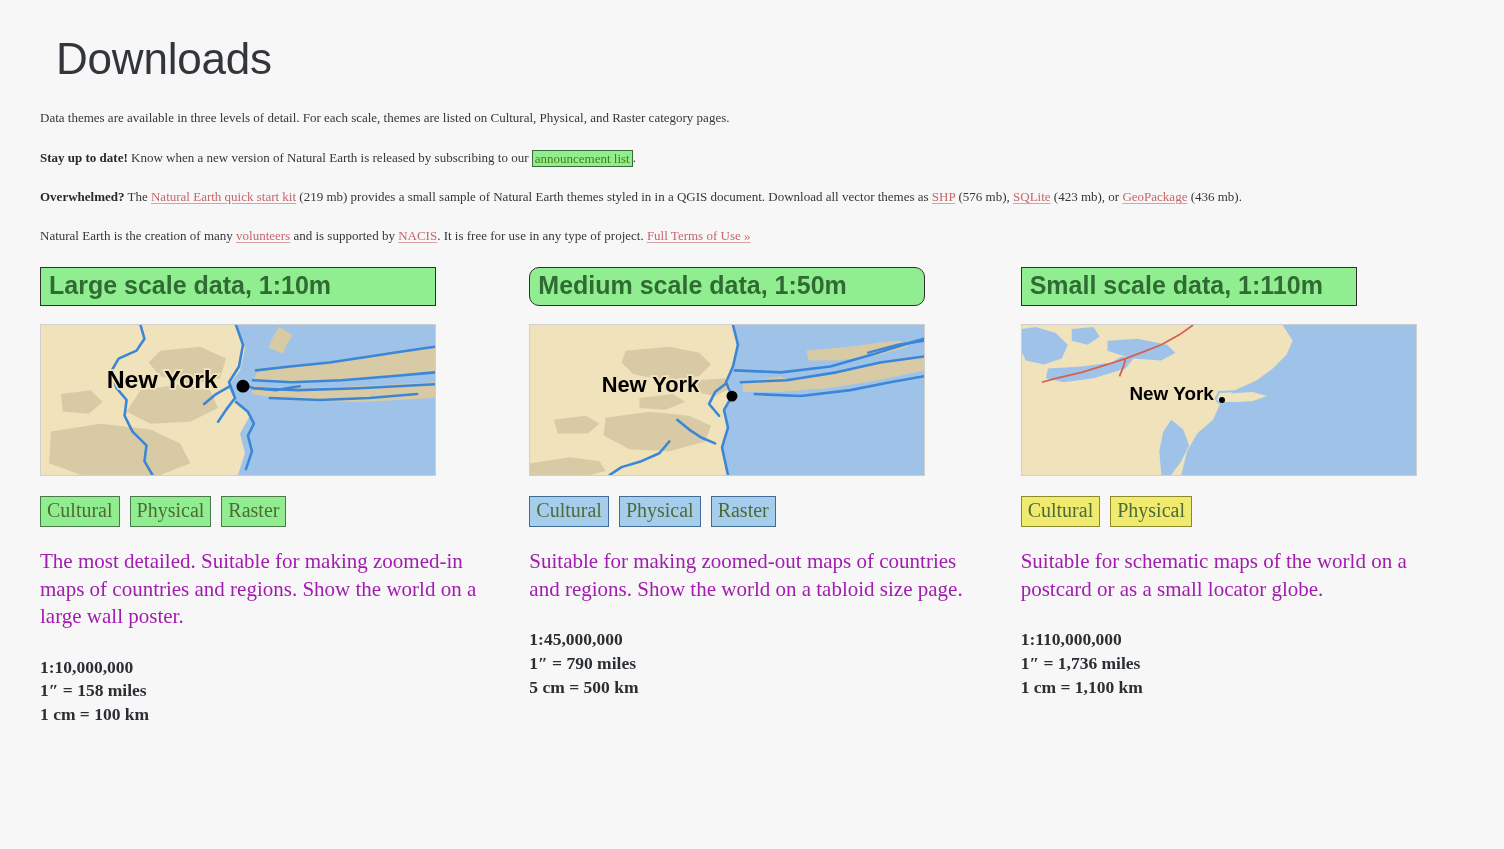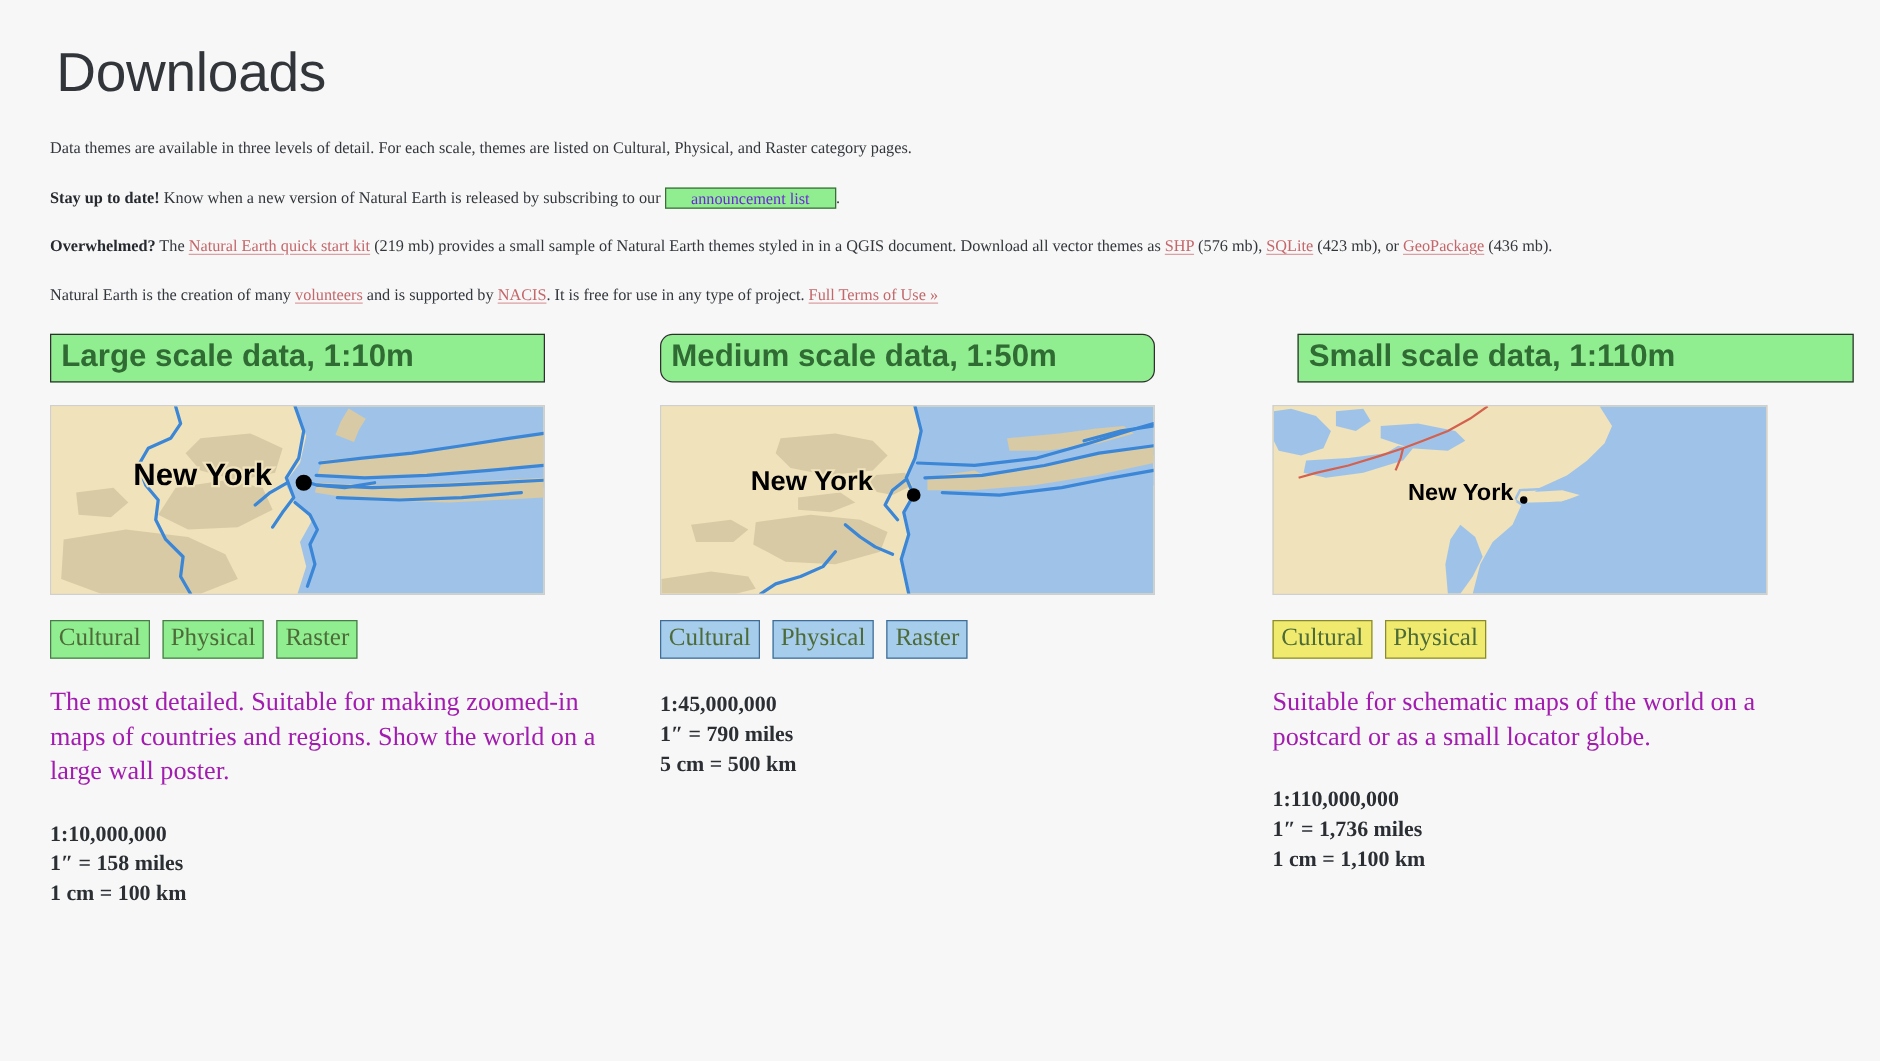--- a/index.html
+++ b/index.html
@@ -18,43 +18,43 @@
   .page {
     padding: 34px 40px 0 40px;
     box-sizing: border-box;
     width: 1504px;
   }
   h1.page-title {
     font-family: "Liberation Sans", "DejaVu Sans", sans-serif;
     font-size: 44px;
     font-weight: 400;
     color: #32363b;
-    margin: 0 0 26px 5px;
+    margin: 0 0 26px 16px;
     letter-spacing: -0.2px;
     line-height: 1.12;
   }
   p.intro {
     font-size: 13px;
     line-height: 1.34;
     margin: 0 0 22px 0;
     color: #33373c;
   }
   .bold { font-weight: bold; color: #26292e; }
   a.link {
     color: #c4676b;
     text-decoration: underline;
     text-decoration-color: #dba0a3;
     text-underline-offset: 2px;
   }
   .hl-link {
     display: inline-block;
     background: #90ee90;
     border: 1px solid #3d6b3d;
-    color: #6d28d9;
-    padding: 0 20px;
+    color: #4d7c0f;
+    padding: 0 2px;
     line-height: 1.18;
     text-decoration: none;
     position: relative;
     top: 1px;
   }
 
   .columns {
     display: flex;
     gap: 0;
     margin-top: 4px;
@@ -70,21 +70,21 @@
     font-weight: bold;
     font-size: 25px;
     color: #2f6b33;
     padding: 3px 8px 5px 8px;
     box-sizing: border-box;
     display: block;
     line-height: 1.18;
   }
   .col.c1 .scale-header { width: 396px; }
   .col.c2 .scale-header { width: 396px; border-radius: 10px; }
-  .col.c3 .scale-header { width: 445px; margin-left: 20px; }
+  .col.c3 .scale-header { width: 336px; }
 
   .map {
     width: 396px;
     height: 152px;
     margin-top: 18px;
     border: 1px solid #cfcfcf;
     box-sizing: border-box;
     overflow: hidden;
     position: relative;
     background: #efe0b9;
@@ -216,20 +216,21 @@
           <circle cx="203" cy="72" r="5.5" fill="#000"></circle>
         </svg>
       </div>
 
       <div class="badges">
         <a class="badge blue" href="#">Cultural</a>
         <a class="badge blue" href="#">Physical</a>
         <a class="badge blue" href="#">Raster</a>
       </div>
 
+      <p class="desc">Suitable for making zoomed-out maps of countries and regions. Show the world on a tabloid size page.</p>
 
       <div class="scale-facts">
         <div>1:45,000,000</div>
         <div>1″ = 790 miles</div>
         <div>5 cm = 500 km</div>
       </div>
     </div>
 
     <div class="col c3">
       <div class="scale-header">Small scale data, 1:110m</div>

